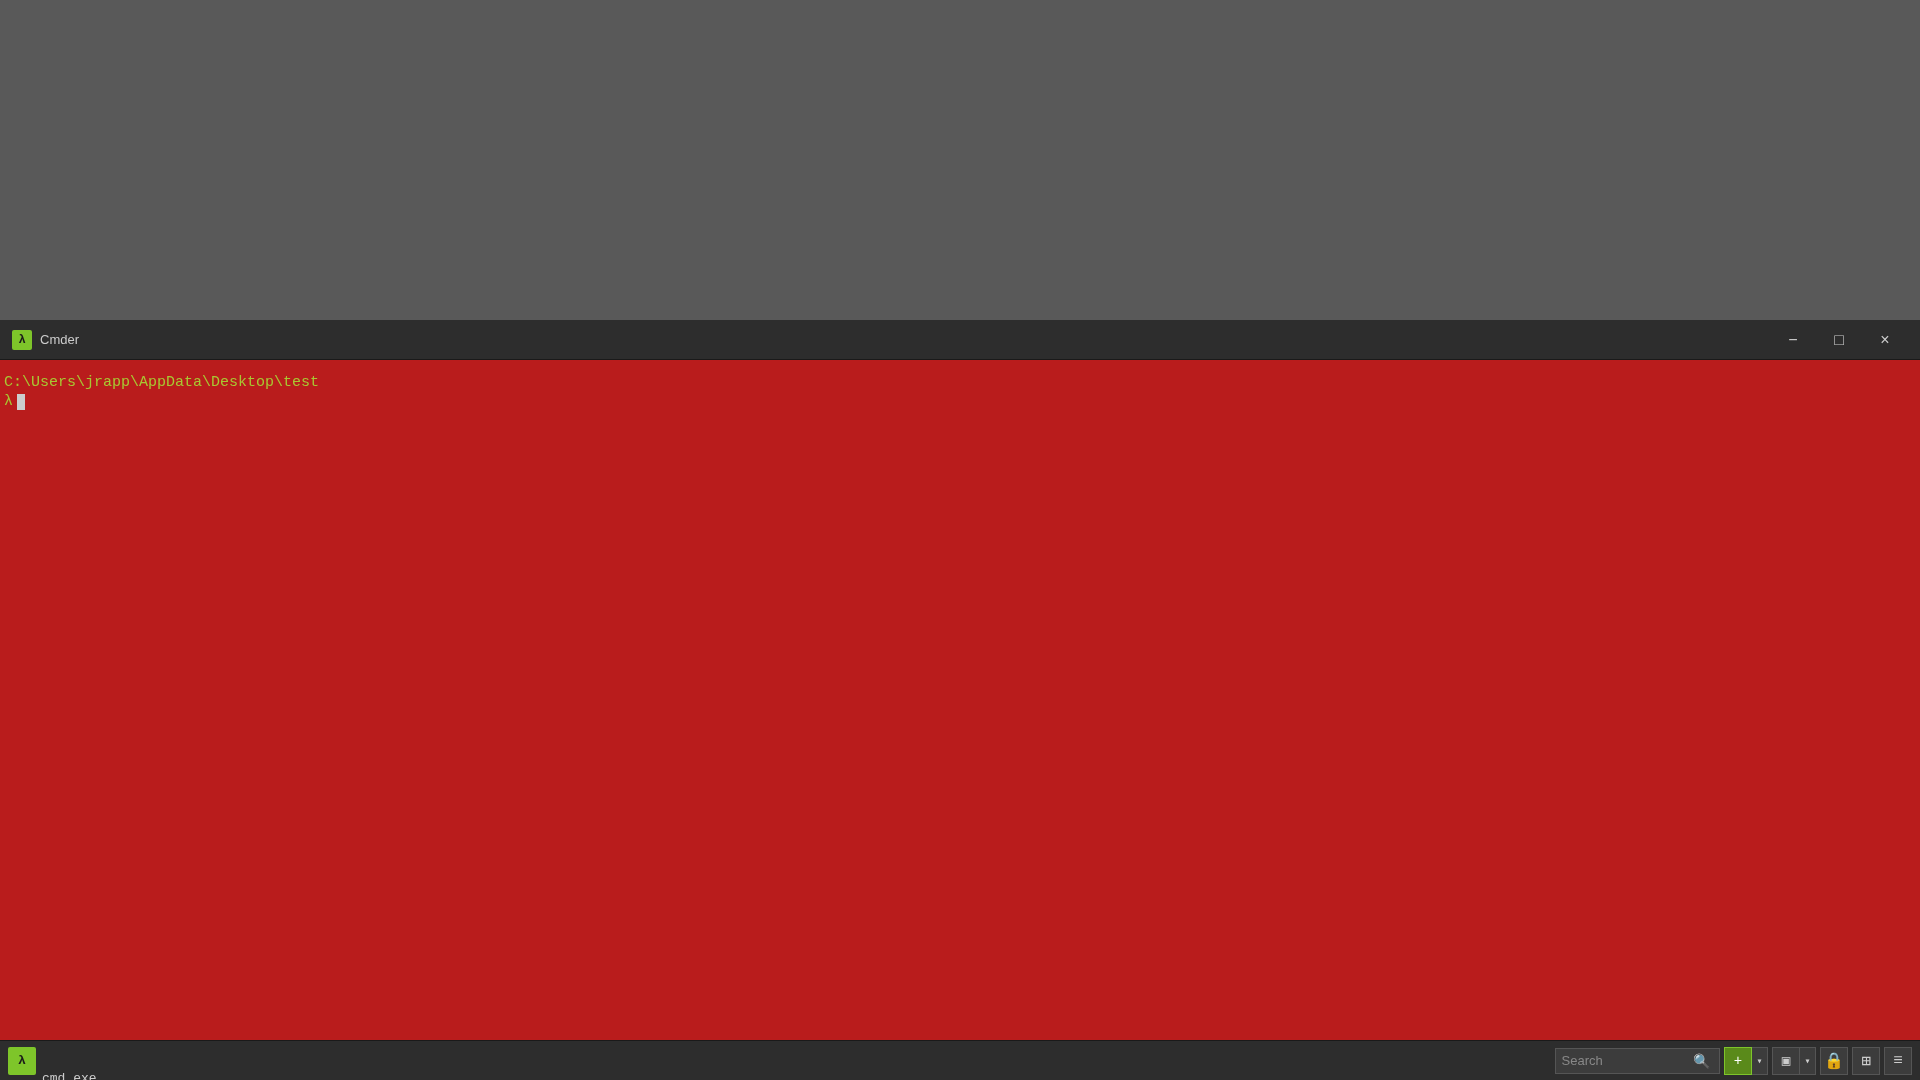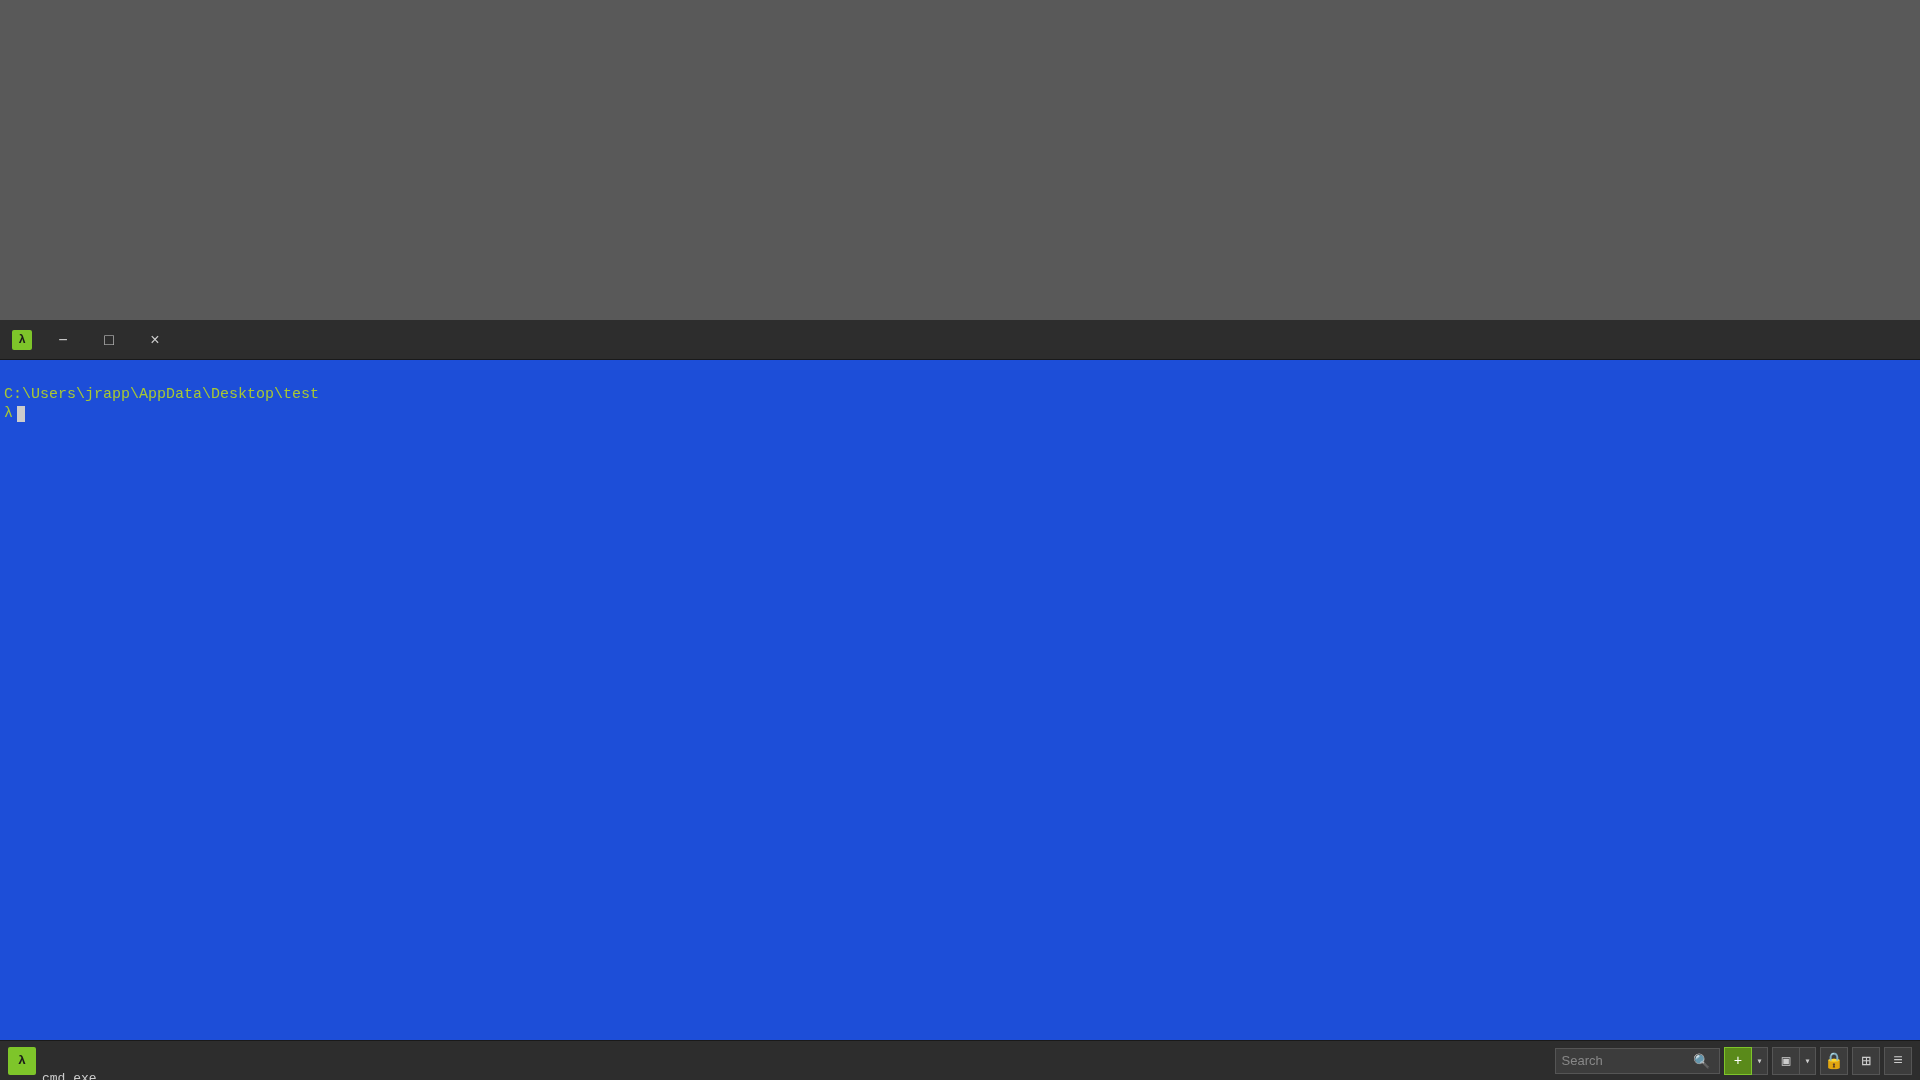--- a/index.html
+++ b/index.html
@@ -76,22 +76,22 @@
       cursor: pointer;
       background: transparent;
       border: none;
       transition: background 0.1s;
     }
 
     
     .terminal-area {
       width: 1920px;
       height: 680px;
-      background: #1d4ed8;
-      padding: 24px 4px;
+      background: #b91c1c;
+      padding: 12px 4px;
       position: relative;
     }
 
     .terminal-path {
       color: #a8c832;
       font-size: 15px;
       font-family: 'Consolas', 'Courier New', monospace;
       line-height: 1.4;
     }
 
@@ -284,20 +284,21 @@
 </head>
 <body>
 
 <div class="desktop-area">
 </div>
 
 <div class="title-bar">
   <div class="title-bar-icon">
     <span>λ</span>
   </div>
+  <span class="title-bar-title">Cmder</span>
   <div class="title-bar-controls">
     <button class="title-btn">−</button>
     <button class="title-btn">□</button>
     <button class="title-btn close">×</button>
   </div>
 </div>
 
 <div class="terminal-area">
   <div class="terminal-path">C:\Users\jrapp\AppData\Desktop\test</div>
   <div class="terminal-prompt-line">

